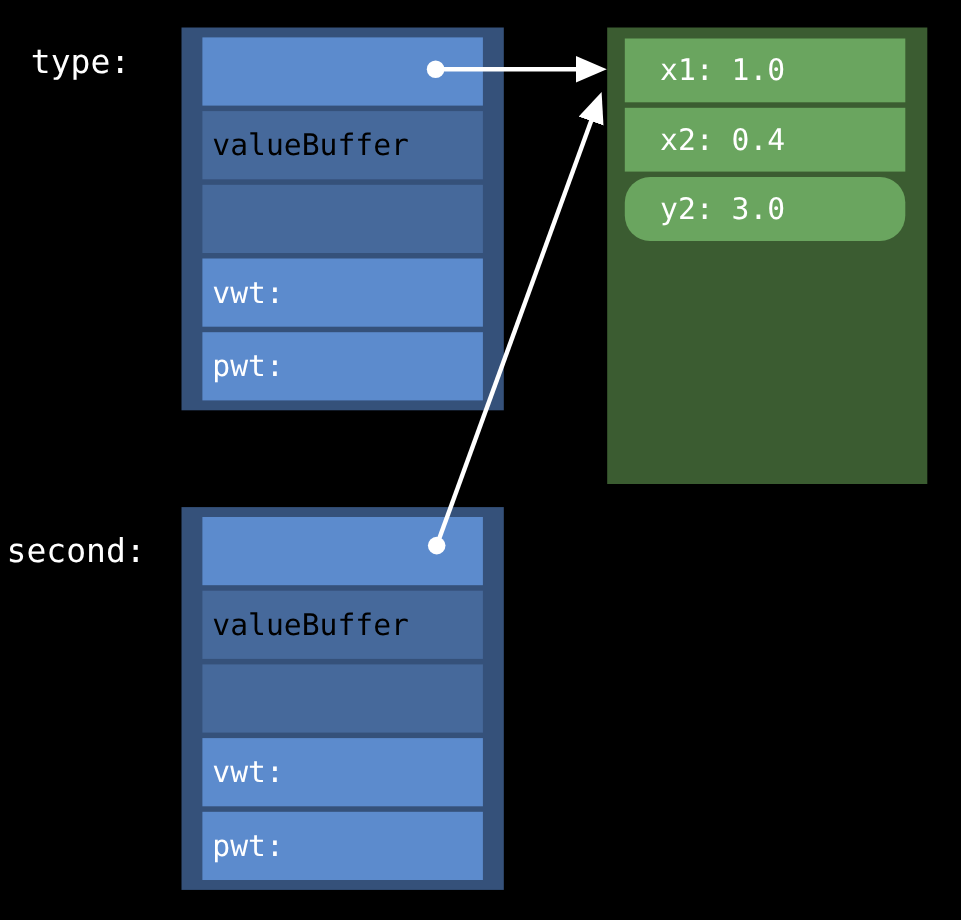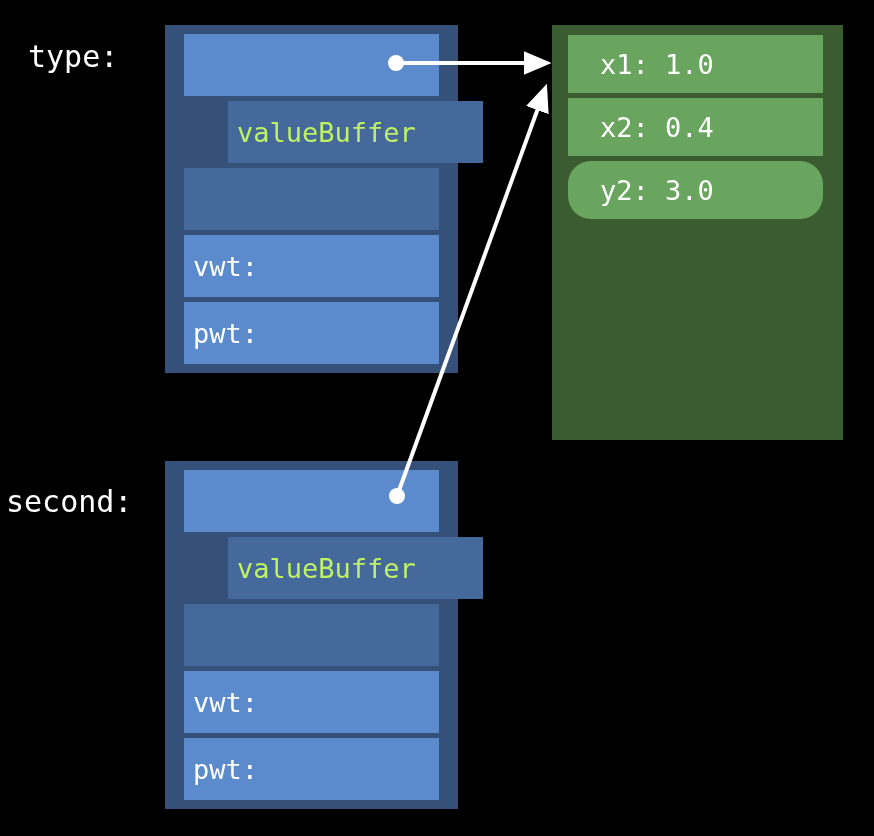--- a/index.html
+++ b/index.html
@@ -64,21 +64,21 @@
     padding-left: 9px;
     color: #ffffff;
     font-family: "DejaVu Sans Mono", "Liberation Mono", monospace;
     font-size: 27px;
     line-height: 27px;
     white-space: nowrap;
   }
   .cell.c-lightblue { background: #5c8bcd; }
   .cell.c-darkblue  { background: #46699b; }
   .cell.c-green     { background: #6aa55f; padding-left: 32px; }
-  .cell.muted       { color: #bef264; margin-left: 44px; }
+  .cell.muted       { color: #000000; }
   .cell.empty       { color: transparent; }
 
   
   #box-first  { left: 165px; top: 25px;  width: 293px; height: 348px; }
   #box-second { left: 165px; top: 461px; width: 293px; height: 348px; }
   #box-first .cells, #box-second .cells { width: 255px; }
   #box-first .cell, #box-second .cell   { width: 255px; height: 62px; margin-bottom: 5px; }
   #box-first .cell:last-child, #box-second .cell:last-child { margin-bottom: 4px; }
 
   

